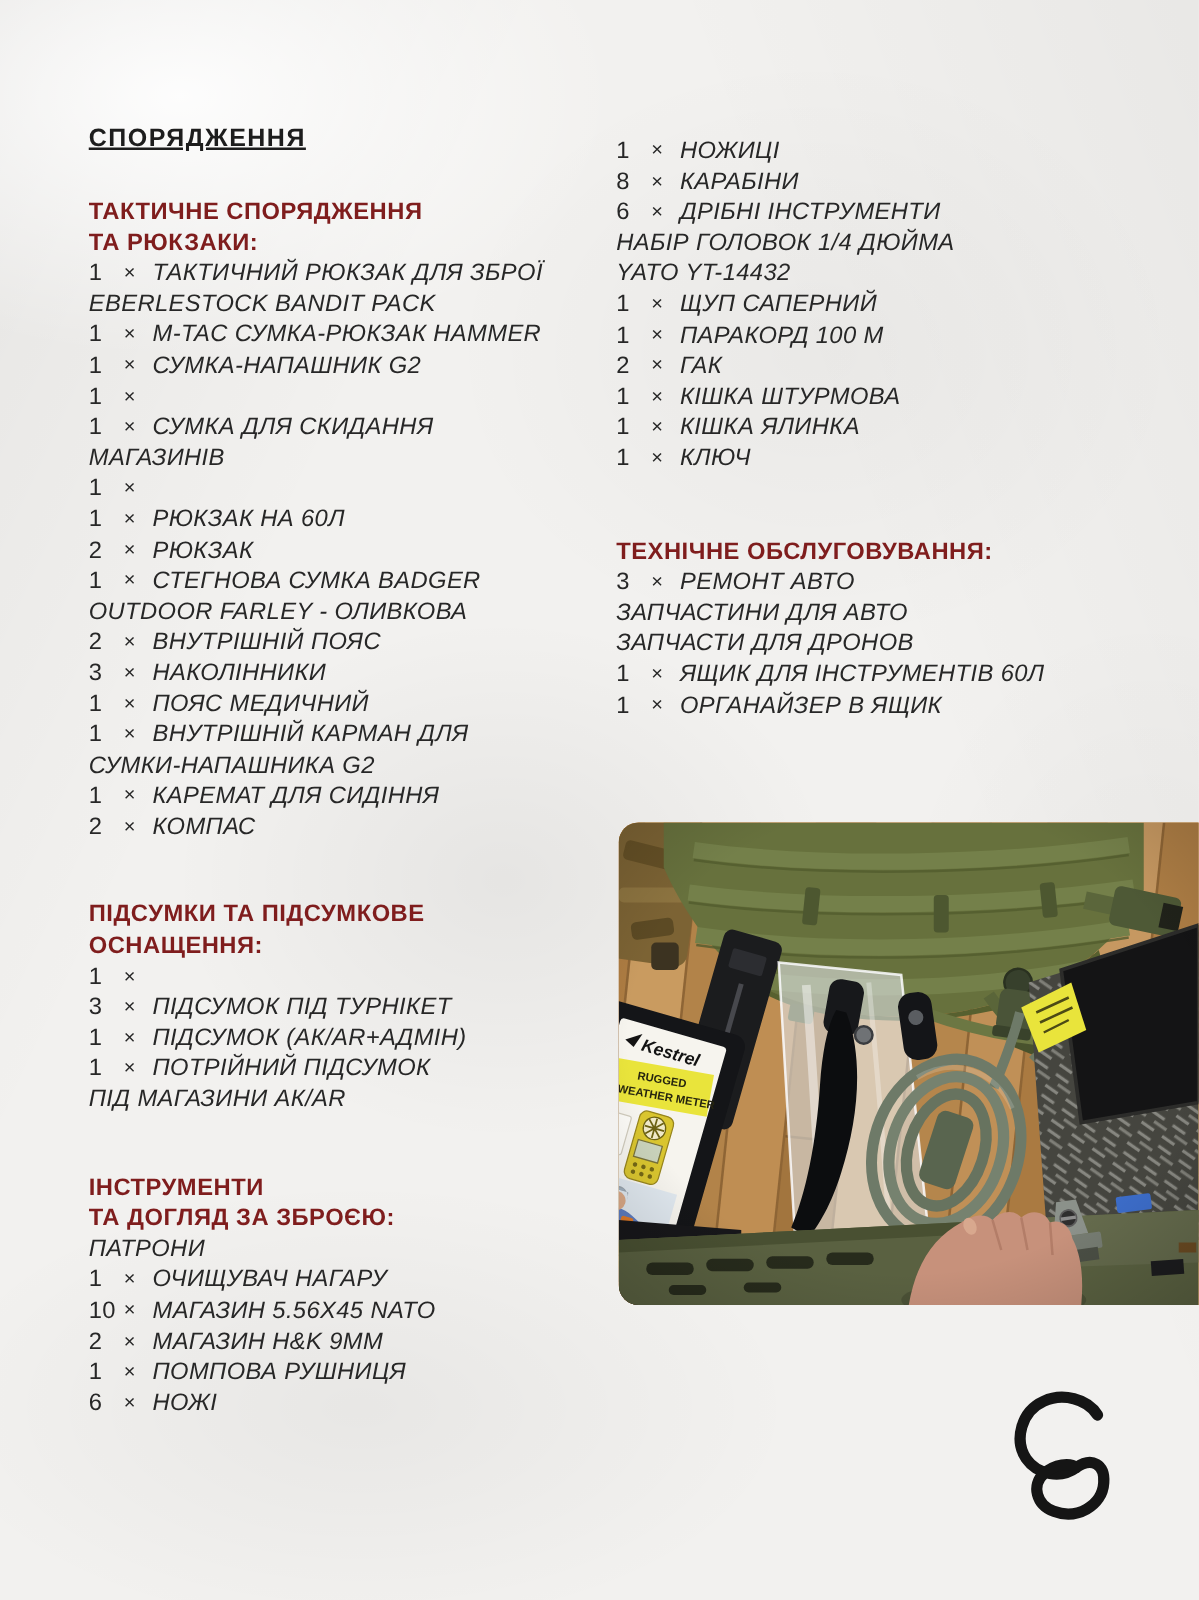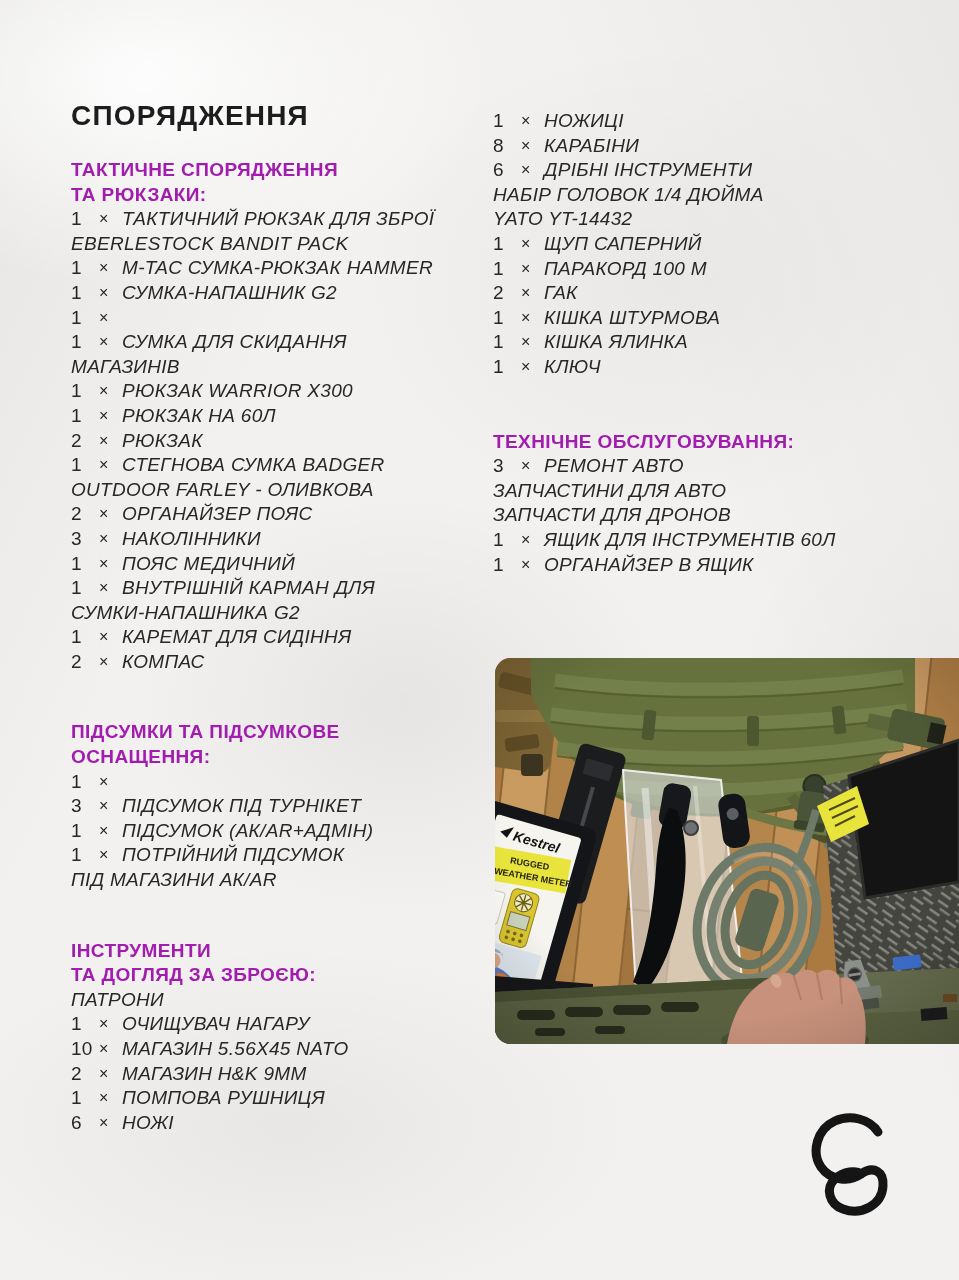--- a/index.html
+++ b/index.html
@@ -12,28 +12,28 @@
       radial-gradient(ellipse 420px 340px at 68% 22%, rgba(0,0,0,.035), rgba(0,0,0,0) 70%),
       radial-gradient(ellipse 380px 300px at 42% 55%, rgba(0,0,0,.05), rgba(0,0,0,0) 70%),
       radial-gradient(ellipse 500px 260px at 30% 88%, rgba(0,0,0,.045), rgba(0,0,0,0) 70%),
       radial-gradient(ellipse 300px 400px at 96% 60%, rgba(0,0,0,.03), rgba(0,0,0,0) 70%),
       linear-gradient(115deg, rgba(0,0,0,.05), rgba(0,0,0,0) 28%),
       linear-gradient(250deg, rgba(0,0,0,.04), rgba(0,0,0,0) 30%);
     color:#272727;
   }
   .page-title{
     position:absolute;left:71px;top:100px;margin:0;
-    font-size:28px;font-weight:900;letter-spacing:1.2px;color:#1d1d1d;
+    font-size:20px;font-weight:900;letter-spacing:1.2px;color:#1d1d1d;text-decoration:underline;
   }
   .col{position:absolute;font-size:19px;line-height:24.6px;letter-spacing:.3px;}
   .col-left{left:71px;top:158px;width:412px;}
   .col-right{left:493px;top:109px;width:458px;}
   .section{margin:0 0 46px 0;}
   .col-right .section{margin-bottom:50px;}
-  .heading-line{font-weight:700;letter-spacing:.4px;white-space:nowrap;color:#a21caf;}
+  .heading-line{font-weight:700;letter-spacing:.4px;white-space:nowrap;color:#7f1d1d;}
   .line{display:flex;white-space:nowrap;}
   .qty{flex:0 0 28px;}
   .sep{flex:0 0 23px;font-size:16px;}
   .txt{flex:0 0 auto;font-style:italic;}
   .photo{
     position:absolute;left:495px;top:658px;width:464px;height:386px;
     border-radius:16px 0 0 16px;overflow:hidden;background:#b5854b;
   }
   .photo svg{display:block;width:100%;height:100%;}
   .logo{position:absolute;left:804px;top:1112px;width:92px;height:110px;}
@@ -74,21 +74,20 @@
         <span class="qty">1</span>
         <span class="sep">×</span>
         <span class="txt">СУМКА ДЛЯ СКИДАННЯ</span>
       </div>
       <div class="line">
         <span class="txt cont">МАГАЗИНІВ</span>
       </div>
       <div class="line">
         <span class="qty">1</span>
         <span class="sep">×</span>
-        <span class="txt">РЮКЗАК WARRIOR X300</span>
       </div>
       <div class="line">
         <span class="qty">1</span>
         <span class="sep">×</span>
         <span class="txt">РЮКЗАК НА 60Л</span>
       </div>
       <div class="line">
         <span class="qty">2</span>
         <span class="sep">×</span>
         <span class="txt">РЮКЗАК</span>
@@ -97,21 +96,21 @@
         <span class="qty">1</span>
         <span class="sep">×</span>
         <span class="txt">СТЕГНОВА СУМКА BADGER</span>
       </div>
       <div class="line">
         <span class="txt cont">OUTDOOR FARLEY - ОЛИВКОВА</span>
       </div>
       <div class="line">
         <span class="qty">2</span>
         <span class="sep">×</span>
-        <span class="txt">ОРГАНАЙЗЕР ПОЯС</span>
+        <span class="txt">ВНУТРІШНІЙ ПОЯС</span>
       </div>
       <div class="line">
         <span class="qty">3</span>
         <span class="sep">×</span>
         <span class="txt">НАКОЛІННИКИ</span>
       </div>
       <div class="line">
         <span class="qty">1</span>
         <span class="sep">×</span>
         <span class="txt">ПОЯС МЕДИЧНИЙ</span>

